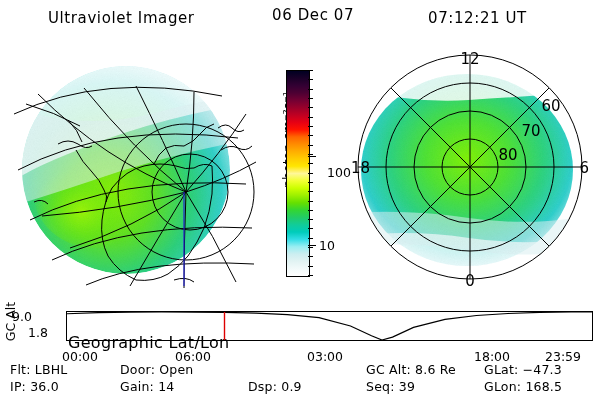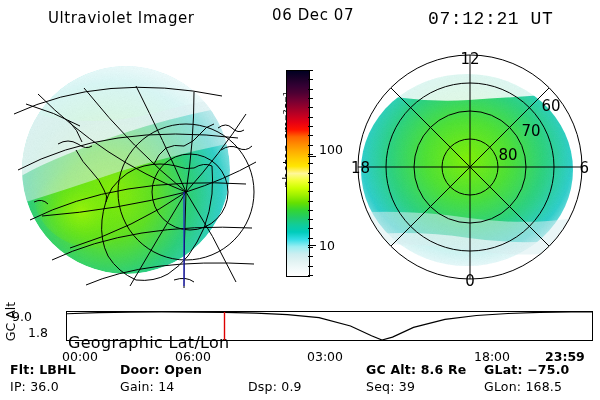--- a/index.html
+++ b/index.html
@@ -7,21 +7,21 @@
     width:600px;height:400px;overflow:hidden;position:relative;
     font-family:"DejaVu Sans","Liberation Sans",sans-serif;
     color:#000000;
   }
   .root{position:absolute;inset:0;}
 
   
   .header{position:absolute;left:0;top:6px;width:600px;height:26px;}
   .hdr-title{position:absolute;left:48px;top:3px;font-size:15px;letter-spacing:.6px;}
   .hdr-date{position:absolute;left:272px;top:0;font-size:15px;letter-spacing:.6px;}
-  .hdr-time{position:absolute;left:428px;top:3px;font-size:18px;letter-spacing:.6px;font-family:Liberation Mono, monospace;}
+  .hdr-time{position:absolute;left:428px;top:3px;font-size:15px;letter-spacing:.6px;}
 
   
   .panel{position:absolute;}
   #geo-panel{left:8px;top:42px;width:250px;height:250px;}
   #mlt-panel{left:345px;top:42px;width:250px;height:250px;}
   .panel svg{display:block;}
   .panel-caption{
     position:absolute;font-size:16px;white-space:nowrap;letter-spacing:.3px;
   }
   #geo-caption{left:60px;top:291px;}
@@ -51,21 +51,21 @@
   #orbit-hi{left:12px;top:6px;}
   #orbit-lo{left:28px;top:22px;}
   .orbit-box{position:absolute;left:66px;top:8px;width:527px;height:30px;border:1px solid #000;box-sizing:border-box;}
   .orbit-box svg{display:block;}
   .time-axis{position:absolute;left:0;top:349px;width:600px;height:16px;padding-left:12px;}
   .time-lbl{position:absolute;font-size:12.5px;white-space:nowrap;}
 
   
   .status{position:absolute;left:0;top:362px;width:600px;height:38px;}
   .status-row{position:absolute;left:0;width:600px;height:17px;}
-  #status-row-0{top:0;font-weight:bold;}
+  #status-row-0{top:0;}
   #status-row-1{top:17px;}
   .status-cell{position:absolute;font-size:12.5px;white-space:nowrap;letter-spacing:.2px;}
   .sc0{left:10px;} .sc1{left:120px;} .sc2{left:248px;} .sc3{left:366px;} .sc4{left:484px;}
 </style>
 </head>
 <body>
 
 <div class="root">
 
   <div class="header">
@@ -182,21 +182,21 @@
         <div class="cbar-tick" style="top: 130.5px;"></div>
         <div class="cbar-tick" style="top: 139.8px;"></div>
         <div class="cbar-tick" style="top: 149.1px;"></div>
         <div class="cbar-tick" style="top: 158.4px;"></div>
         <div class="cbar-tick" style="top: 167.7px;"></div>
         <div class="cbar-tick" style="top: 177px;"></div>
         <div class="cbar-tick" style="top: 186.4px;"></div>
         <div class="cbar-tick" style="top: 195.7px;"></div>
         <div class="cbar-tick" style="top: 205px;"></div>
         <div class="cbar-tick major" style="top: 86.1px;"></div>
-        <div class="cbar-lbl" style="top: 79px;">100</div>
+        <div class="cbar-lbl" style="top: 102px; margin-left: 8px;">100</div>
         <div class="cbar-tick major" style="top: 175.3px;"></div>
         <div class="cbar-lbl" style="top: 175.3px;">10</div>
       </div>
   </div>
 
   <div class="panel" id="mlt-panel">
     <svg width="250" height="250" viewBox="0 0 250 250">
       <defs>
         <clipPath id="mltDisk">
             <circle cx="125" cy="125" r="112"></circle>
@@ -254,29 +254,29 @@
         <line id="orbit-marker" x1="157.50" y1="0" x2="157.50" y2="28" stroke="#dd0000" stroke-width="1.4"></line>
       </svg>
     </div>
   </div>
 
   <div class="time-axis" id="time-axis">
       <div class="time-lbl" style="left: 62px;">00:00</div>
       <div class="time-lbl" style="left: 175px;">06:00</div>
       <div class="time-lbl" style="left: 307px;">03:00</div>
       <div class="time-lbl" style="left: 438px; margin-left: 36px;">18:00</div>
-      <div class="time-lbl" style="left: 545px; font-weight: bold;">23:59</div>
+      <div class="time-lbl" style="left: 545px;">23:59</div>
     </div>
 
   <div class="status">
     <div class="status-row" id="status-row-0">
         <div class="status-cell sc0">Flt: LBHL</div>
         <div class="status-cell sc1">Door: Open</div>
         <div class="status-cell sc3">GC Alt: 8.6 Re</div>
-        <div class="status-cell sc4">GLat: −75.0</div>
+        <div class="status-cell sc4">GLat: −47.3</div>
       </div>
     <div class="status-row" id="status-row-1">
         <div class="status-cell sc0">IP: 36.0</div>
         <div class="status-cell sc1">Gain: 14</div>
         <div class="status-cell sc2">Dsp: 0.9</div>
         <div class="status-cell sc3">Seq: 39</div>
         <div class="status-cell sc4">GLon: 168.5</div>
       </div>
   </div>
 

